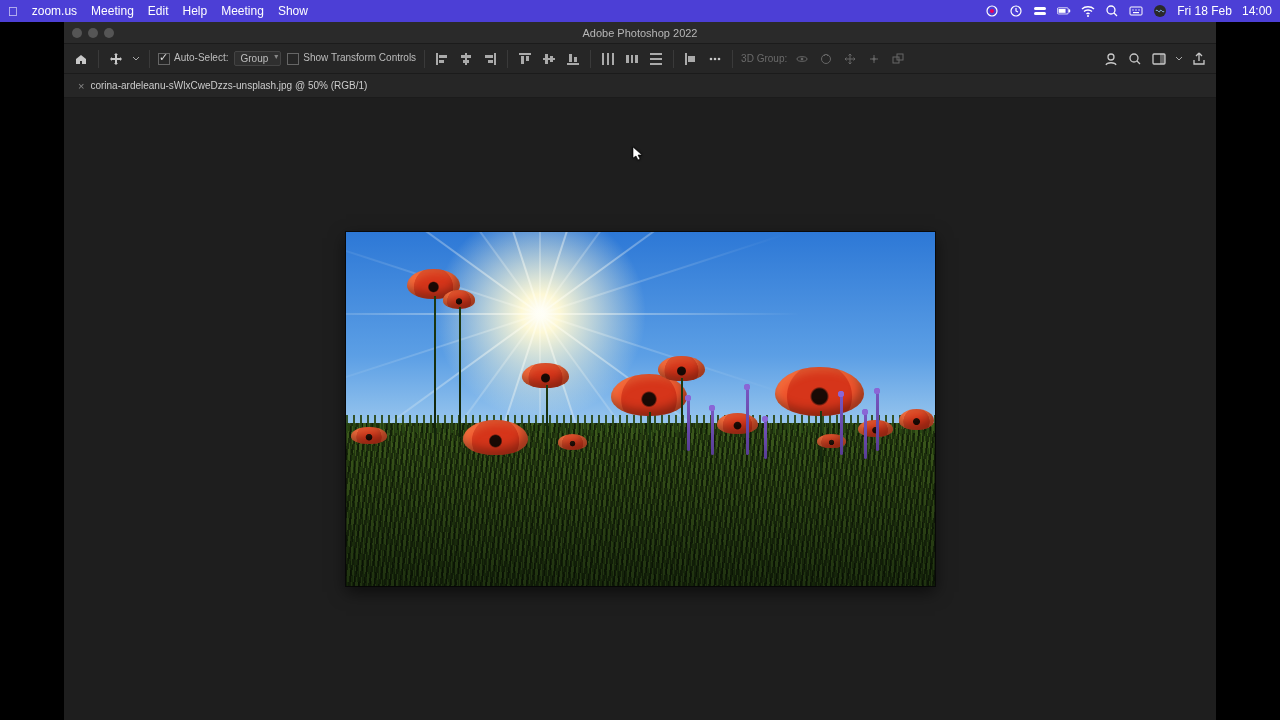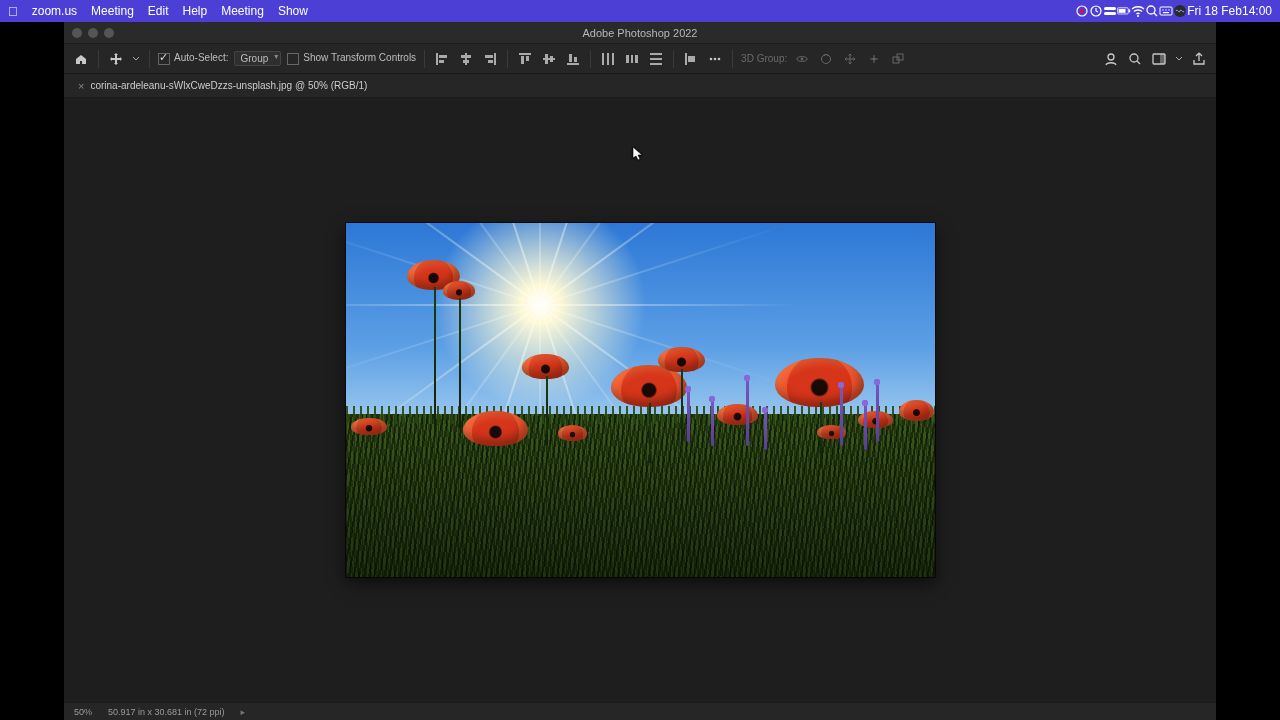--- a/index.html
+++ b/index.html
@@ -3,21 +3,21 @@
 <meta charset="utf-8">
 <style>
 * { margin: 0; padding: 0; box-sizing: border-box; font-family: -apple-system, BlinkMacSystemFont, "Helvetica Neue", Arial, sans-serif; }
 html, body { width: 1280px; height: 720px; overflow: hidden; background: #000; color: #ccc; }
 
 
 .mac-menubar { height: 22px; background: #4c3fd6; display: flex; align-items: center; font-size: 12px; color: #fff; padding: 0 8px; }
 .mac-menubar .left { display: flex; align-items: center; gap: 14px; }
 .mac-menubar .apple { font-size: 13px; }
 .mac-menubar .appname { font-weight: 400; }
-.mac-menubar .right { margin-left: auto; display: flex; align-items: center; }
+.mac-menubar .right { margin-left: auto; display: flex; align-items: center; gap: 10px; }
 .mac-menubar .right .ic { width: 14px; height: 14px; display:inline-flex; align-items:center; justify-content:center; font-size:12px; }
 .mac-menubar .right .date { font-size: 12px; }
 
 
 .win-title { height: 22px; background: #2a2a2a; border-bottom: 1px solid #1b1b1b; display: flex; align-items: center; position: relative; }
 .traffic { position: absolute; left: 8px; display: flex; gap: 6px; }
 .traffic span { width: 10px; height: 10px; border-radius: 50%; background: #555; display:inline-block; }
 .win-title .title { margin: 0 auto; font-size: 11px; color: #b7b7b7; }
 
 
@@ -416,19 +416,14 @@
           <div class="lav" style="left: 90%; top: 44%; height: 18%;"></div>
         </div>
     </div>
     <div class="cursor" style="left:568px; top:48px;">
       <svg viewBox="0 0 12 16">
           <path d="M1 1l0 11 3-2 2 4 2-1-2-4 4 0z" fill="#fff" stroke="#000" stroke-width=".6"></path>
         </svg>
     </div>
   </div>
 
-  <div class="status-bar">
-    <span>50%</span>
-    <span>50.917 in x 30.681 in (72 ppi)</span>
-    <span class="arrow">▸</span>
-  </div>
 
 </div>
 
 </body></html>

